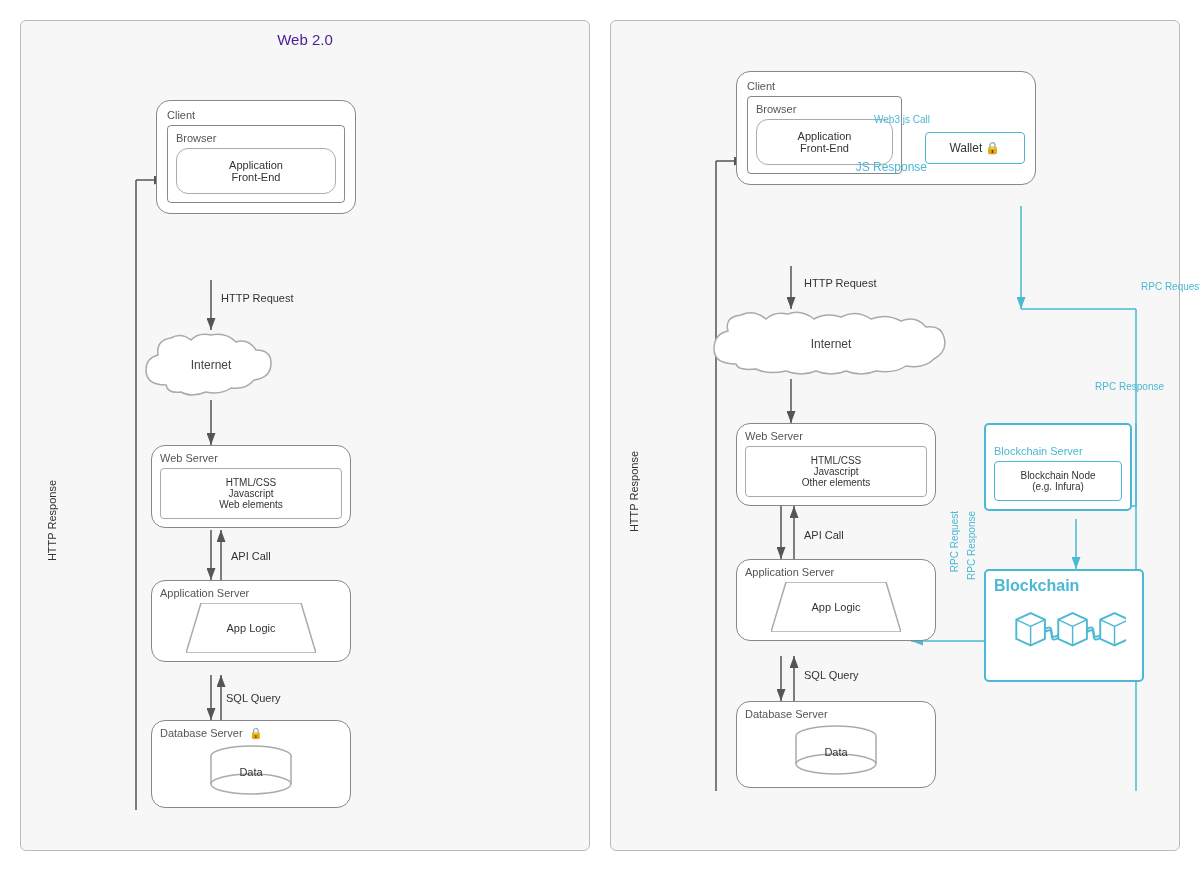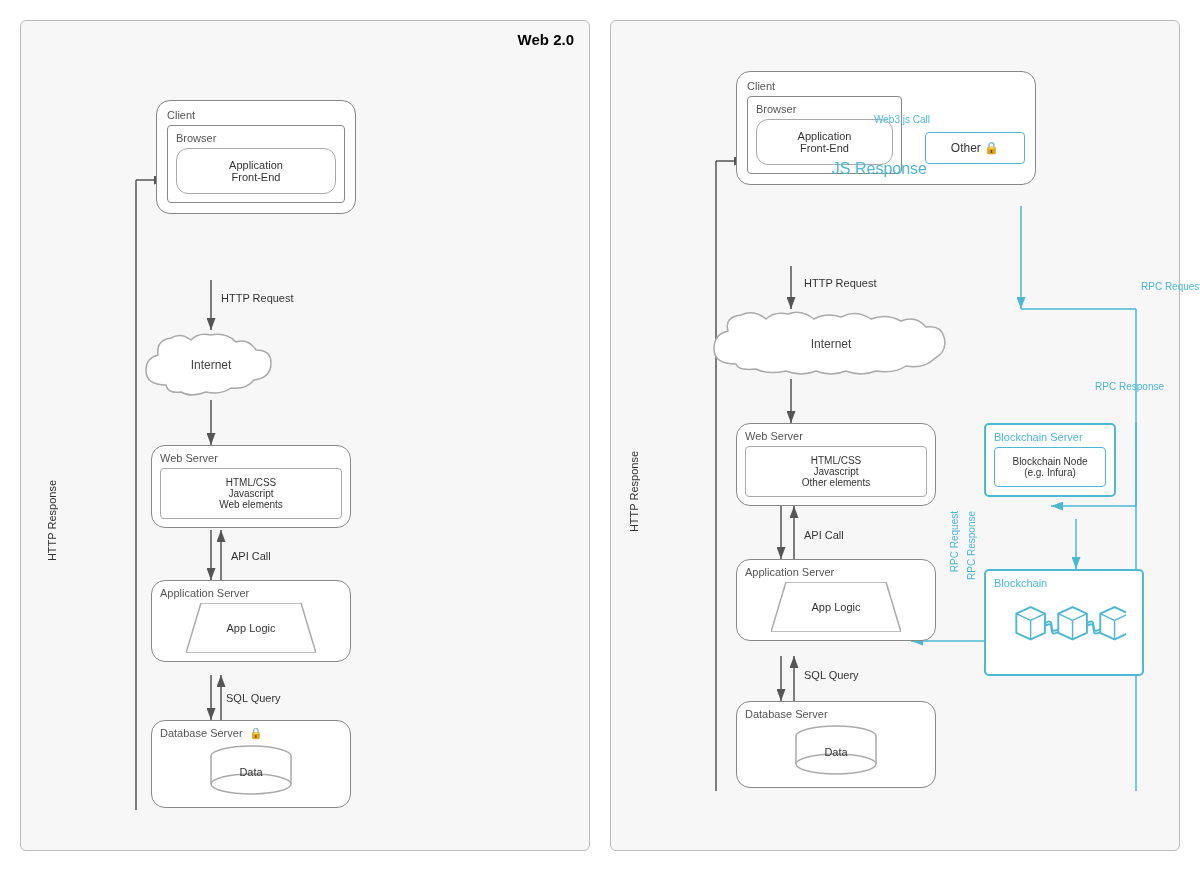--- a/index.html
+++ b/index.html
@@ -30,25 +30,25 @@
       border: 1.5px solid #bbb;
       border-radius: 6px;
       background: #f7f7f7;
       padding: 10px 15px 15px 15px;
       position: relative;
       width: 100%;
       height: 100%;
     }
 
     .panel-title {
-      text-align: right;
-      font-weight: bold;
+      text-align: center;
+      font-weight: normal;
       font-size: 15px;
       margin-bottom: 12px;
-      color: #000000;
+      color: #4c1d95;
     }
 
     
     .diagram {
       position: relative;
       width: 100%;
       height: calc(100% - 30px);
     }
 
     
@@ -314,27 +314,27 @@
           <div class="box-title">Client</div>
           
           <div class="box" style="position:relative;left:0;top:0;width:155px;padding:6px 8px 8px 8px;border-radius:4px;display:inline-block;vertical-align:top;">
             <div class="box-title">Browser</div>
             <div class="box-inner-rounded" style="padding:10px 4px;">
               <span>Application<br>Front-End</span>
             </div>
           </div>
           
           <div class="box" style="position:absolute;right:10px;top:60px;width:100px;padding:8px;border:1.5px solid #4bb8d4;border-radius:4px;text-align:center;">
-            <span style="font-size:12px;color:#333;">Other</span>
+            <span style="font-size:12px;color:#333;">Wallet</span>
             <span style="font-size:12px;">🔒</span>
           </div>
           
           <div class="arrow-label" style="position:absolute;top:42px;right:105px;font-size:10px;color:#4bb8d4;">Web3.js Call</div>
           
-          <div class="arrow-label" style="position:absolute;top:88px;right:108px;font-size:16px;color:#4bb8d4;">JS Response</div>
+          <div class="arrow-label" style="position:absolute;top:88px;right:108px;font-size:12px;color:#4bb8d4;">JS Response</div>
         </div>
 
         <div class="arrow-label" style="left:178px;top:246px;">HTTP Request</div>
 
         <div class="arrow-label" style="left:2px;top:420px;writing-mode:vertical-rl;transform:rotate(180deg);font-size:11px;">
           <span>HTTP Response</span>
         </div>
 
         <div class="arrow-label" style="left:515px;top:250px;font-size:10px;color:#4bb8d4;">
           <span>RPC Request</span>
@@ -358,21 +358,21 @@
           <div class="cloud-label">Internet</div>
         </div>
 
         <div class="box" style="left:110px;top:392px;width:200px;padding:6px 8px 8px 8px;">
           <div class="box-title">Web Server</div>
           <div class="box-inner" style="font-size:10px;padding:8px 4px;">
             HTML/CSS<br>Javascript<br>Other elements
           </div>
         </div>
 
-        <div class="blockchain-server-box" style="left:358px;top:392px;width:132px;padding:6px 8px 8px 8px;">
+        <div class="blockchain-server-box" style="left:358px;top:392px;width:148px;padding:20px 8px 8px 8px;">
           <div class="box-title" style="font-size:11px;color:#4bb8d4;margin-bottom:4px;">Blockchain Server</div>
           <div class="box-inner" style="font-size:10px;padding:8px 4px;border-color:#4bb8d4;">
             Blockchain Node<br>(e.g. Infura)
           </div>
         </div>
 
         <div class="arrow-label" style="left:178px;top:498px;">
           <span>API Call</span>
         </div>
 
@@ -380,21 +380,21 @@
           <div class="box-title">Application Server</div>
           <div style="position:relative;height:50px;">
             <svg width="130" height="50" style="display:block;margin:0 auto;">
               <polygon points="15,0 115,0 130,50 0,50" fill="none" stroke="#aaa" stroke-width="1.5"></polygon>
             </svg>
             <div style="position:absolute;top:50%;left:50%;transform:translate(-50%,-50%);font-size:11px;color:#333;white-space:nowrap;">App Logic</div>
           </div>
         </div>
 
         <div class="blockchain-box" style="left:358px;top:538px;width:160px;padding:6px 8px 8px 8px;">
-          <div class="box-title" style="font-size:11px;color:#4bb8d4;margin-bottom:1px;">Blockchain</div>
+          <div class="box-title" style="font-size:16px;color:#4bb8d4;margin-bottom:1px;font-weight:bold;">Blockchain</div>
 
           <div class="blockchain-cubes">
             <svg width="130" height="60" viewBox="0 0 130 60">
 
               <polygon points="15,15 30,8 45,15 45,35 30,42 15,35" fill="none" stroke="#4bb8d4" stroke-width="2"></polygon>
               <line x1="15" y1="15" x2="30" y2="22" stroke="#4bb8d4" stroke-width="1.5"></line>
               <line x1="30" y1="22" x2="45" y2="15" stroke="#4bb8d4" stroke-width="1.5"></line>
               <line x1="30" y1="22" x2="30" y2="42" stroke="#4bb8d4" stroke-width="1.5"></line>
 
               <path d="M45,25 Q52,20 52,28 Q52,36 59,31" fill="none" stroke="#4bb8d4" stroke-width="2"></path>

